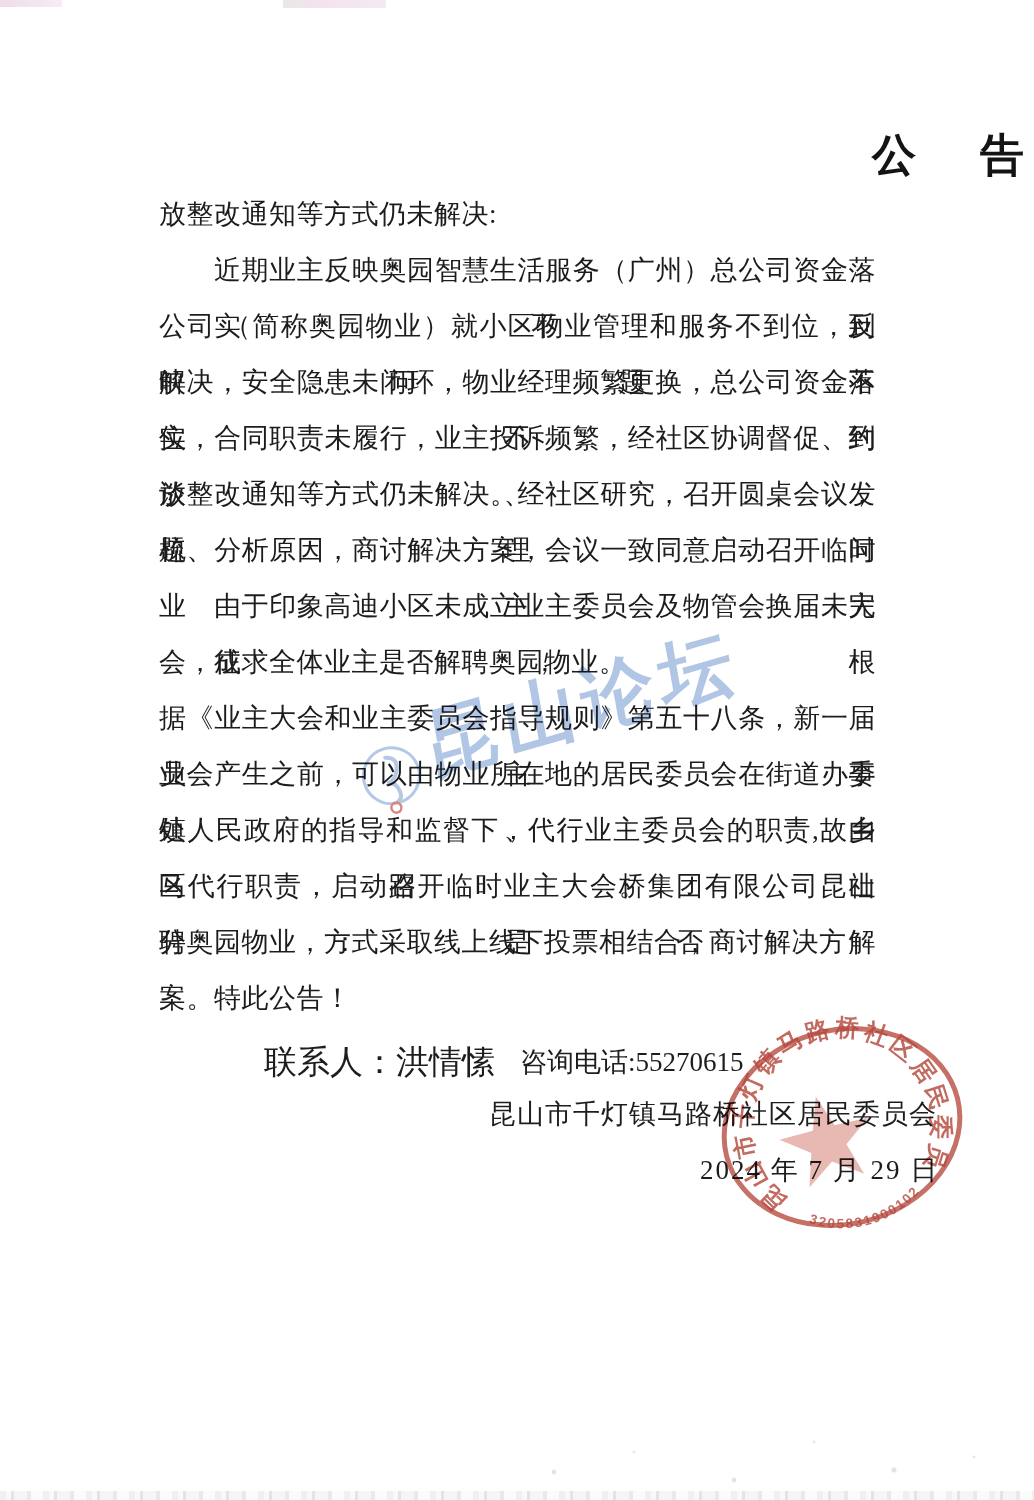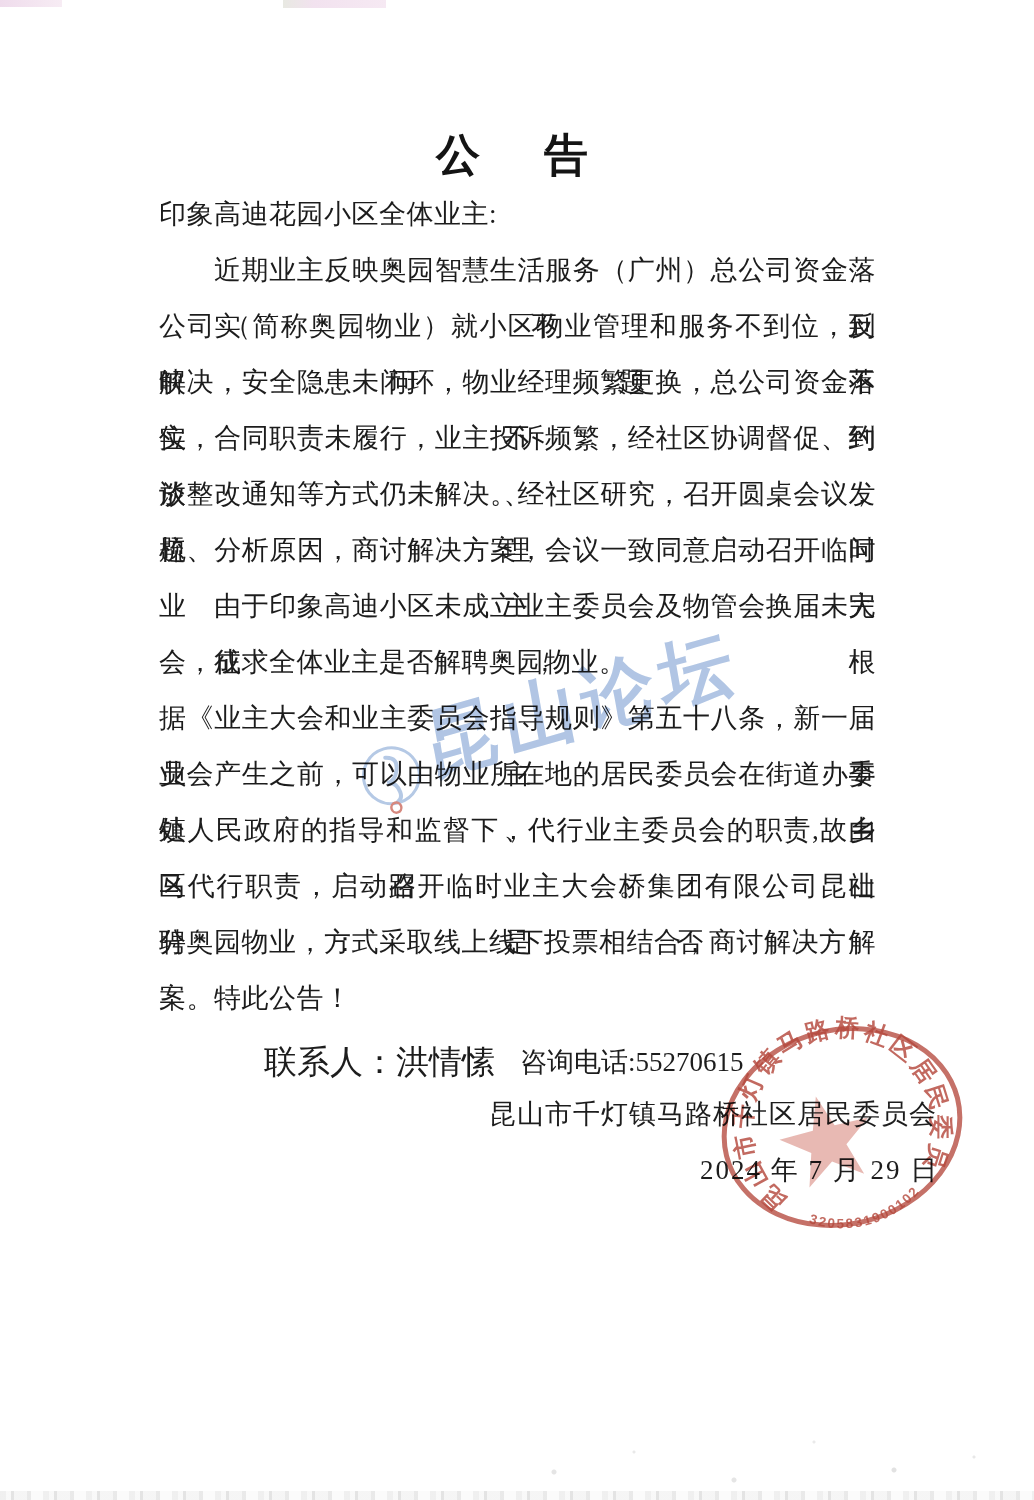--- a/index.html
+++ b/index.html
@@ -2,21 +2,21 @@
 <html><head>
 <meta charset="utf-8">
 <style>
   html,body{margin:0;padding:0;background:#ffffff;}
   .page{
     position:relative;width:1034px;height:1500px;background:#ffffff;
     overflow:hidden;font-family:"Liberation Serif",serif;color:#1d1d1d;
   }
   
   .doc-title{
-    position:absolute;top:126px;left:0;width:100%;text-align:center;
+    position:absolute;top:126px;left:0;width:100%;text-align:right;
     font-family:"Liberation Sans",sans-serif;font-weight:900;
     font-size:44px;letter-spacing:10px;color:#141414;
   }
   
   .textcol{position:absolute;left:159px;top:186px;width:717px;}
   .line{
     height:56px;line-height:56px;font-size:27px;color:#1c1c1c;
     letter-spacing:0.5px;
   }
   .line.j{text-align:justify;text-align-last:justify;}
@@ -70,21 +70,21 @@
 <body>
 
 <div class="page">
 
   <div class="artifact-top-left"></div>
   <div class="artifact-top-mid"></div>
 
   <div class="doc-title">公　告</div>
 
   <div class="textcol">
-    <div class="line">印象高迪花园小区全体业主:</div>
+    <div class="line">放整改通知等方式仍未解决:</div>
     <div class="line j ind">近期业主反映奥园智慧生活服务（广州）总公司资金落实不到</div>
     <div class="line j">公司 （简称奥园物业）就小区物业管理和服务不到位，反映问题不</div>
     <div class="line j">解决，安全隐患未闭环，物业经理频繁更换，总公司资金落实不到</div>
     <div class="line j">位，合同职责未履行，业主投诉频繁，经社区协调督促、约谈、发</div>
     <div class="line j">放整改通知等方式仍未解决。经社区研究，召开圆桌会议，梳理问</div>
     <div class="line j">题、分析原因，商讨解决方案，会议一致同意启动召开临时业主大</div>
     <div class="line j ind">由于印象高迪小区未成立业主委员会及物管会换届未完成，根</div>
     <div class="line">会，征求全体业主是否解聘奥园物业。</div>
     <div class="line j">据《业主大会和业主委员会指导规则》第五十八条，新一届业主委</div>
     <div class="line j">员会产生之前，可以由物业所在地的居民委员会在街道办事处、乡</div>

